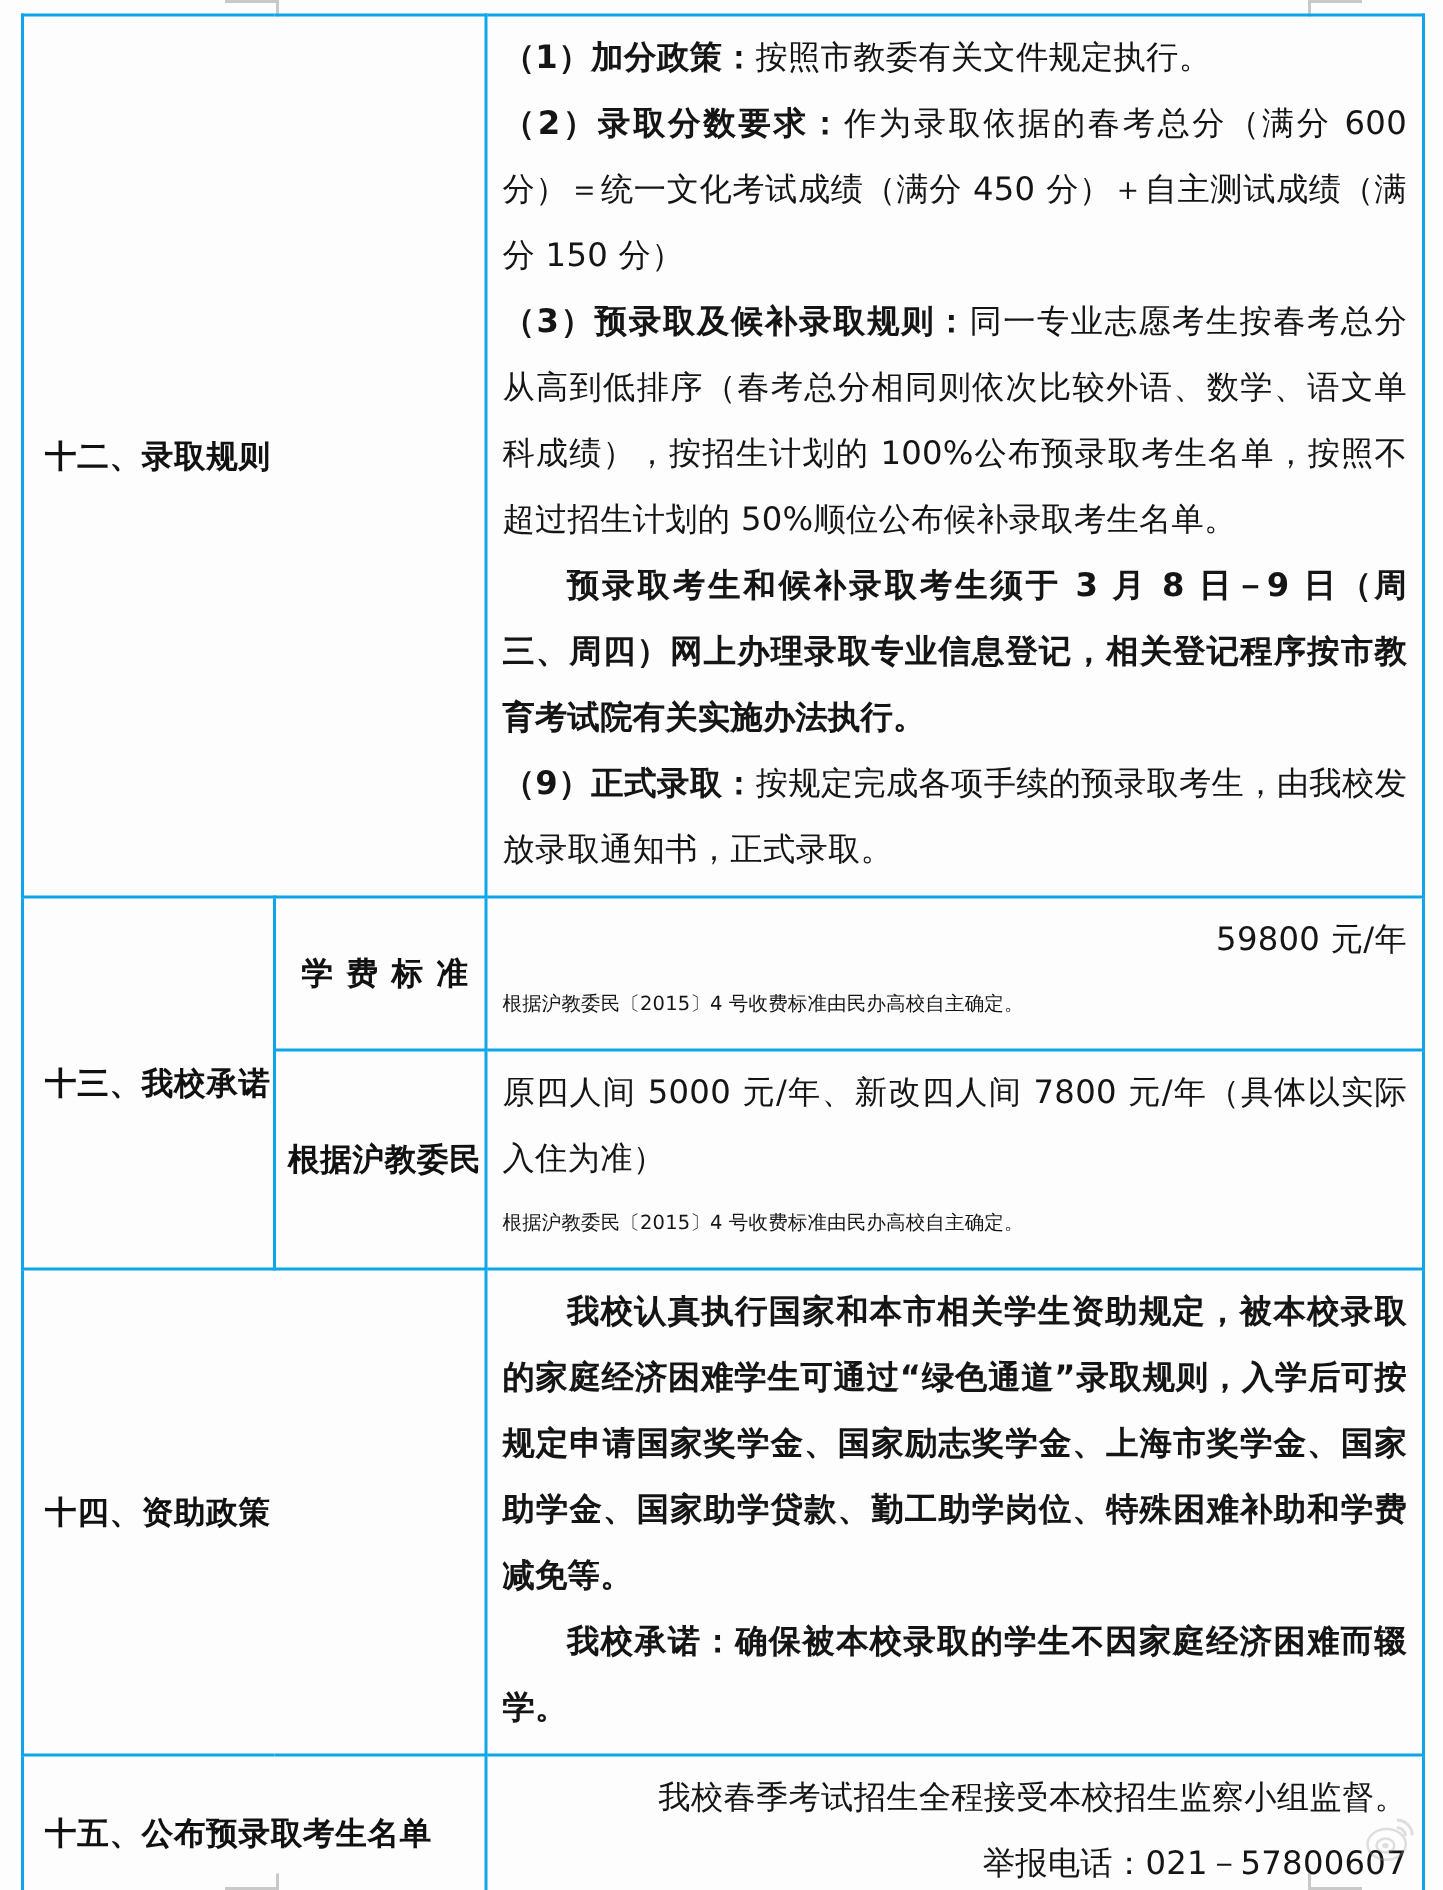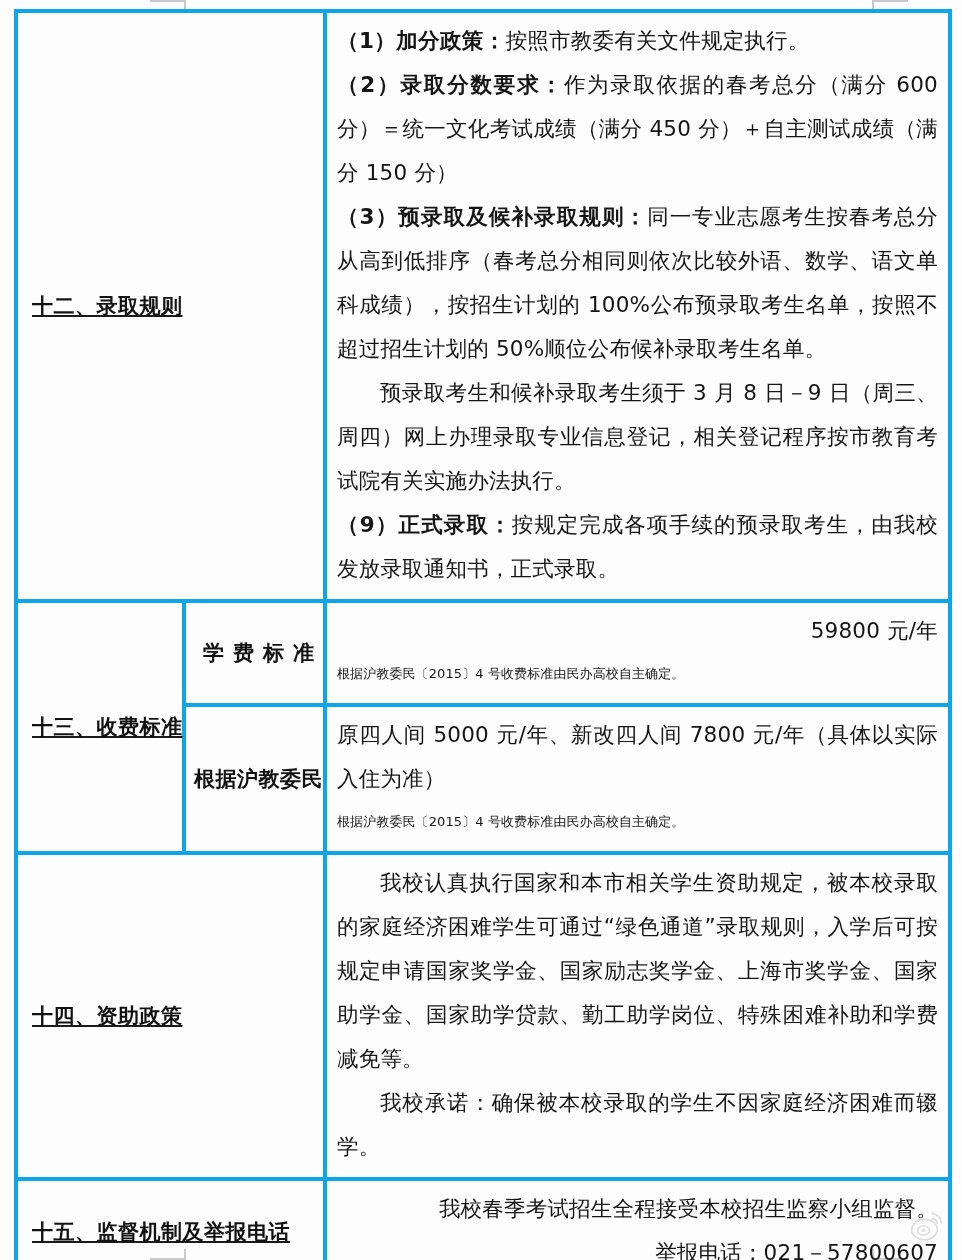--- a/index.html
+++ b/index.html
@@ -39,35 +39,34 @@
   
   #doc-table {
     position: absolute;
     left: 14px;
     top: 9px;
     width: 934px;
     border-collapse: collapse;
     table-layout: fixed;
   }
   #doc-table td {
-    border: 4px solid #0ea5e9;
+    border: 2px solid #0ea5e9;
     padding: 0;
     vertical-align: top;
   }
 
   
   col.c-label { width: 168px; }
   col.c-sub   { width: 141px; }
   col.c-body  { width: 625px; }
 
   
   .label-cell {
     vertical-align: middle !important;
     padding: 6px 4px 6px 14px !important;
-    text-decoration: underline;
   }
   .label-text {
     font-size: 21px;
     line-height: 1.35;
     font-weight: 600;
     letter-spacing: 0.5px;
     white-space: nowrap;
     color: #111;
   }
   .label-cell.tall { vertical-align: middle !important; }
@@ -93,21 +92,21 @@
   }
   .para {
     font-size: 21.5px;
     line-height: 44px;
     color: #151515;
     text-align: justify;
     text-justify: inter-character;
     letter-spacing: 0.2px;
     margin: 0;
   }
-  .para.indent { text-indent: 2em; }
+  .para.indent { text-indent: 2em; font-weight: bold; }
   .lead {
     font-weight: 700;
     letter-spacing: 0.4px;
   }
   .plain-line {
     font-size: 21.5px;
     line-height: 44px;
     color: #151515;
     margin: 0;
     white-space: nowrap;
@@ -173,21 +172,21 @@
           <p class="para"><span class="lead">（1）加分政策：</span><span>按照市教委有关文件规定执行。</span></p>
           <p class="para"><span class="lead">（2）录取分数要求：</span><span>作为录取依据的春考总分（满分 600 分）＝统一文化考试成绩（满分 450 分）＋自主测试成绩（满分 150 分）</span></p>
           <p class="para"><span class="lead">（3）预录取及候补录取规则：</span><span>同一专业志愿考生按春考总分从高到低排序（春考总分相同则依次比较外语、数学、语文单科成绩），按招生计划的 100%公布预录取考生名单，按照不超过招生计划的 50%顺位公布候补录取考生名单。</span></p>
           <p class="para indent"><span>预录取考生和候补录取考生须于 3 月 8 日－9 日（周三、周四）网上办理录取专业信息登记，相关登记程序按市教育考试院有关实施办法执行。</span></p>
           <p class="para"><span class="lead">（9）正式录取：</span><span>按规定完成各项手续的预录取考生，由我校发放录取通知书，正式录取。</span></p>
         </td>
       </tr>
 
       <tr>
         <td class="label-cell tall" rowspan="2">
-          <div class="label-text">十三、收费标准</div>
+          <div class="label-text">十三、我校承诺</div>
         </td>
         <td class="sublabel-cell">
           <div class="sublabel-text spaced">学费标准</div>
         </td>
         <td class="body-cell">
           <p class="plain-line">59800 元/年</p>
           <p class="small-note">根据沪教委民〔2015〕4 号收费标准由民办高校自主确定。</p>
         </td>
       </tr>
 
@@ -206,21 +205,21 @@
           <div class="label-text">十四、资助政策</div>
         </td>
         <td class="body-cell">
           <p class="para indent"><span>我校认真执行国家和本市相关学生资助规定，被本校录取的家庭经济困难学生可通过“绿色通道”录取规则，入学后可按规定申请国家奖学金、国家励志奖学金、上海市奖学金、国家助学金、国家助学贷款、勤工助学岗位、特殊困难补助和学费减免等。</span></p>
           <p class="para indent"><span>我校承诺：确保被本校录取的学生不因家庭经济困难而辍学。</span></p>
         </td>
       </tr>
 
       <tr>
         <td class="label-cell tall" colspan="2">
-          <div class="label-text">十五、监督机制及举报电话</div>
+          <div class="label-text">十五、公布预录取考生名单</div>
         </td>
         <td class="body-cell">
           <p class="plain-line">我校春季考试招生全程接受本校招生监察小组监督。</p>
           <p class="plain-line">举报电话：021－57800607</p>
         </td>
       </tr>
 
     </tbody>
   </table>
 

